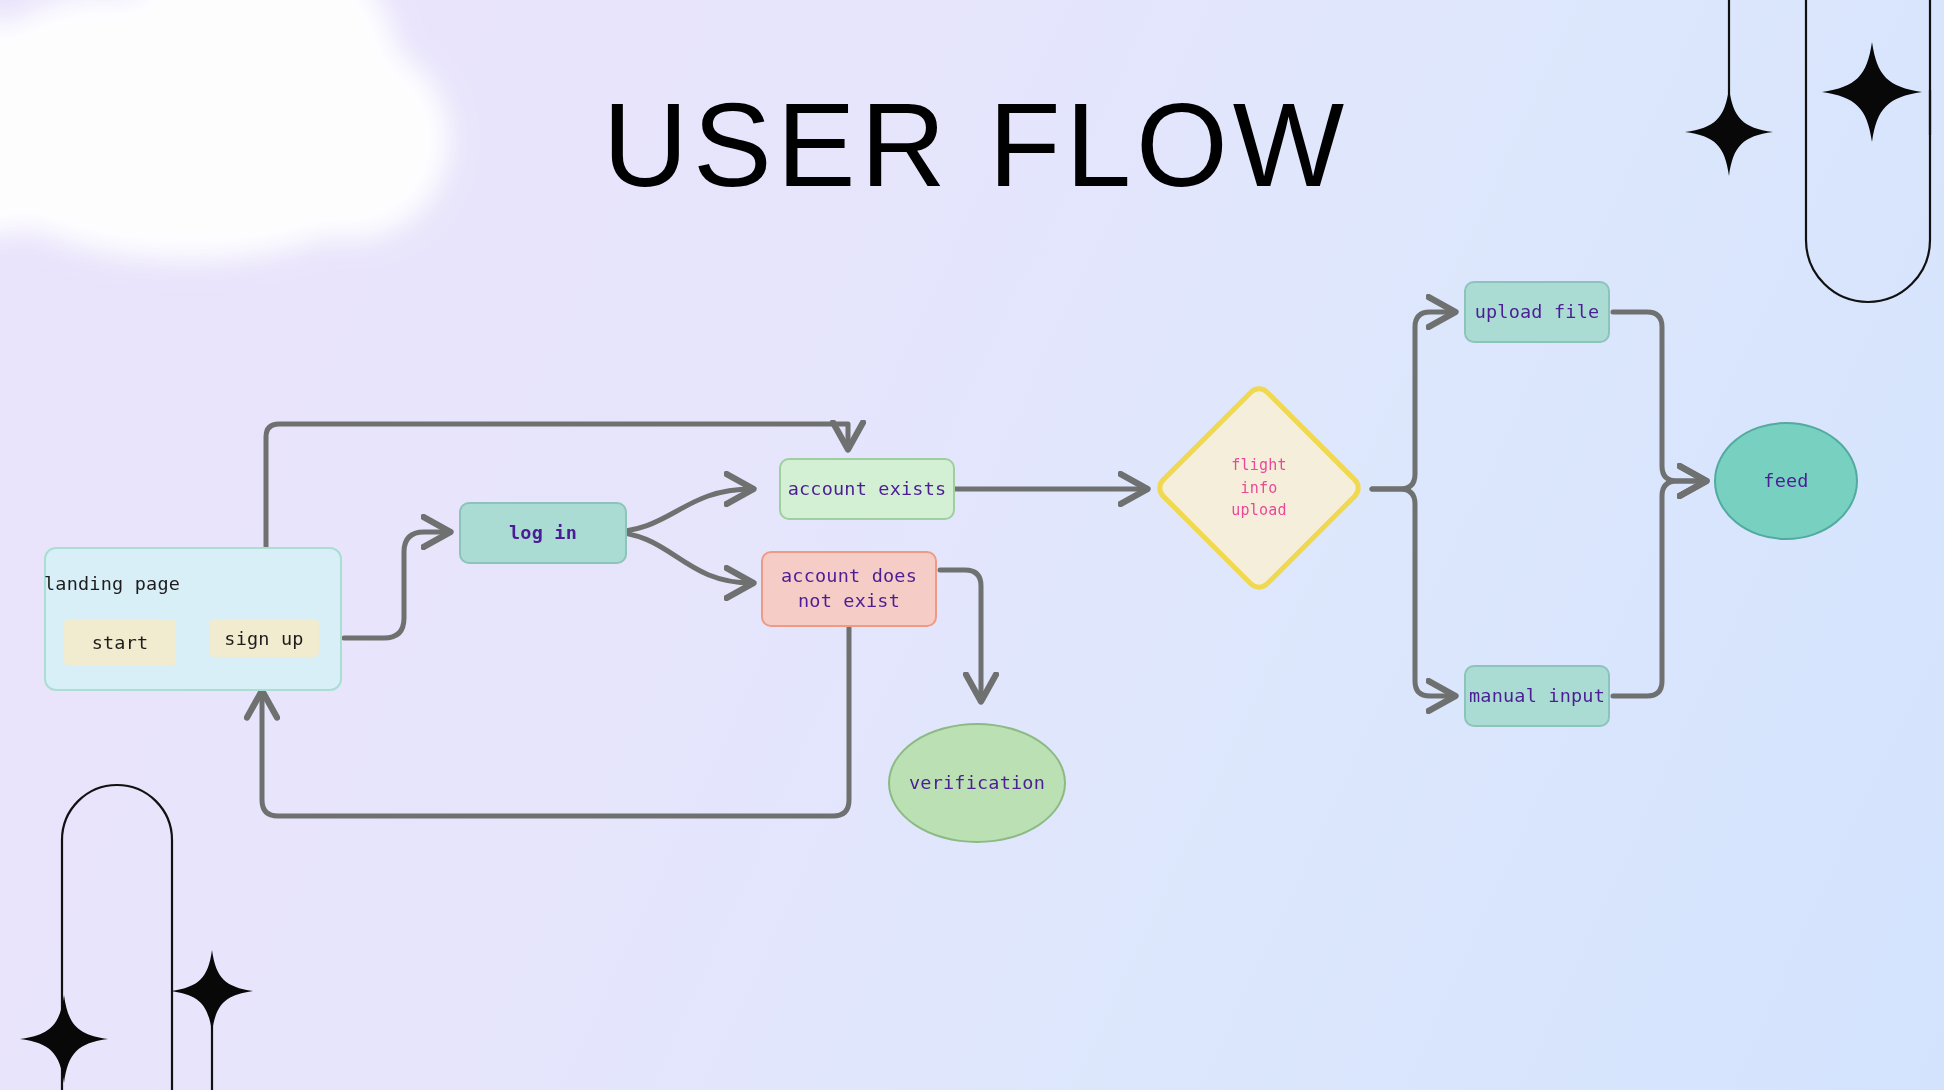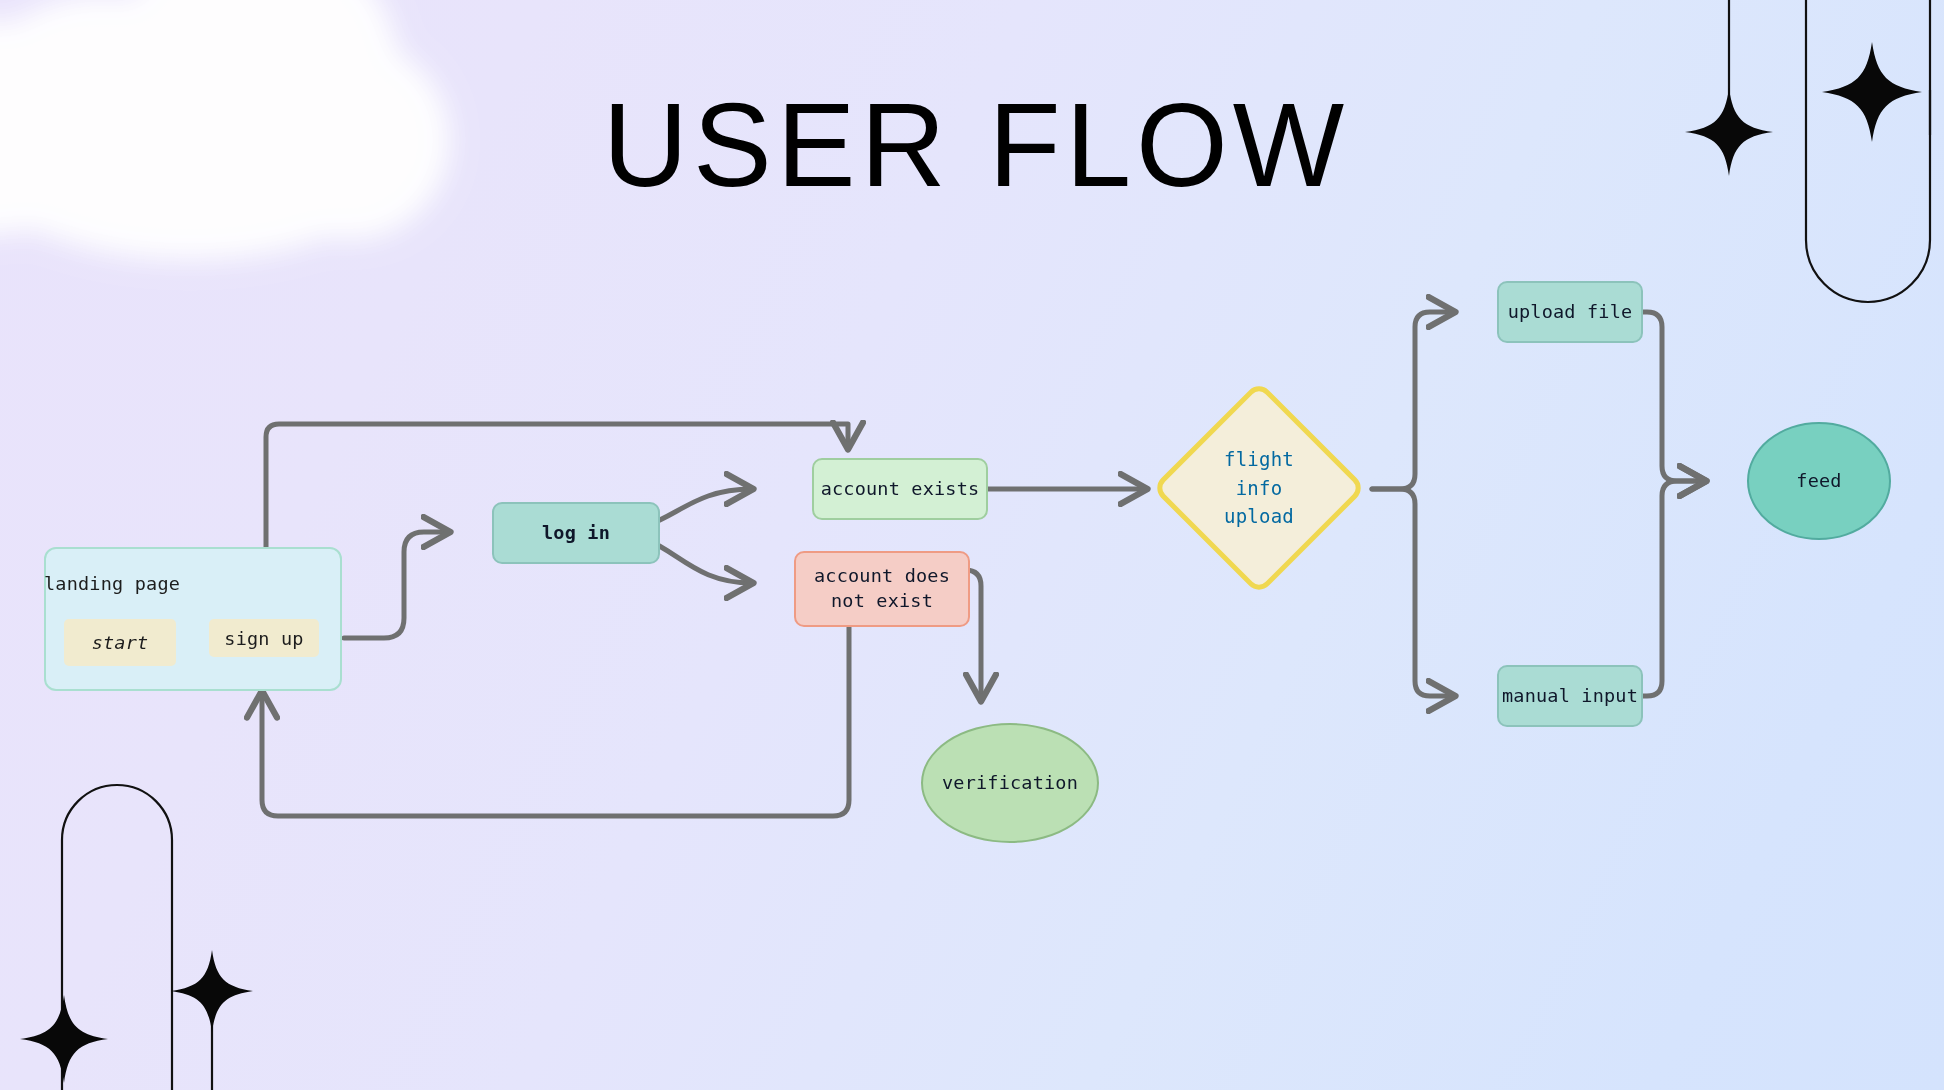--- a/index.html
+++ b/index.html
@@ -78,23 +78,22 @@
 
   
   .node {
     position: absolute;
     display: flex;
     align-items: center;
     justify-content: center;
     text-align: center;
     font-size: 18.5px;
     line-height: 1.33;
-    color: #0f172a;
-    letter-spacing: 0.2px;
-    margin-left: 33px;
+    color: #4c1d95;
+    letter-spacing: 0.2px;
   }
 
   
   .group-box {
     position: absolute;
     left: 44px;
     top: 547px;
     width: 298px;
     height: 144px;
     background: #d9eff7;
@@ -115,21 +114,21 @@
     position: absolute;
     background: #f1ebcf;
     border-radius: 5px;
     display: flex;
     align-items: center;
     justify-content: center;
     font-size: 18.5px;
     color: #1d1d1d;
     letter-spacing: 0.2px;
   }
-  .chip-start   { left: 64px;  top: 619px; width: 112px; height: 47px; font-style: italic; }
+  .chip-start   { left: 64px;  top: 619px; width: 112px; height: 47px; }
   .chip-signup  { left: 209px; top: 619px; width: 110px; height: 38px; }
 
   
   .rect {
     border-radius: 10px;
     border-width: 2.5px;
     border-style: solid;
   }
   .n-login {
     left: 459px; top: 502px; width: 168px; height: 62px;
@@ -177,23 +176,23 @@
     border-radius: 14px;
     transform: rotate(45deg);
   }
   .diamond-wrap .dlabel {
     position: absolute;
     inset: 0;
     display: flex;
     align-items: center;
     justify-content: center;
     text-align: center;
-    font-size: 19px;
+    font-size: 15px;
     line-height: 1.5;
-    color: #0369a1;
+    color: #ec4899;
     white-space: pre-line;
     letter-spacing: 0.2px;
   }
 </style>
 </head>
 <body>
 
 <div class="deco-layer">
 
   <div class="cloud">

